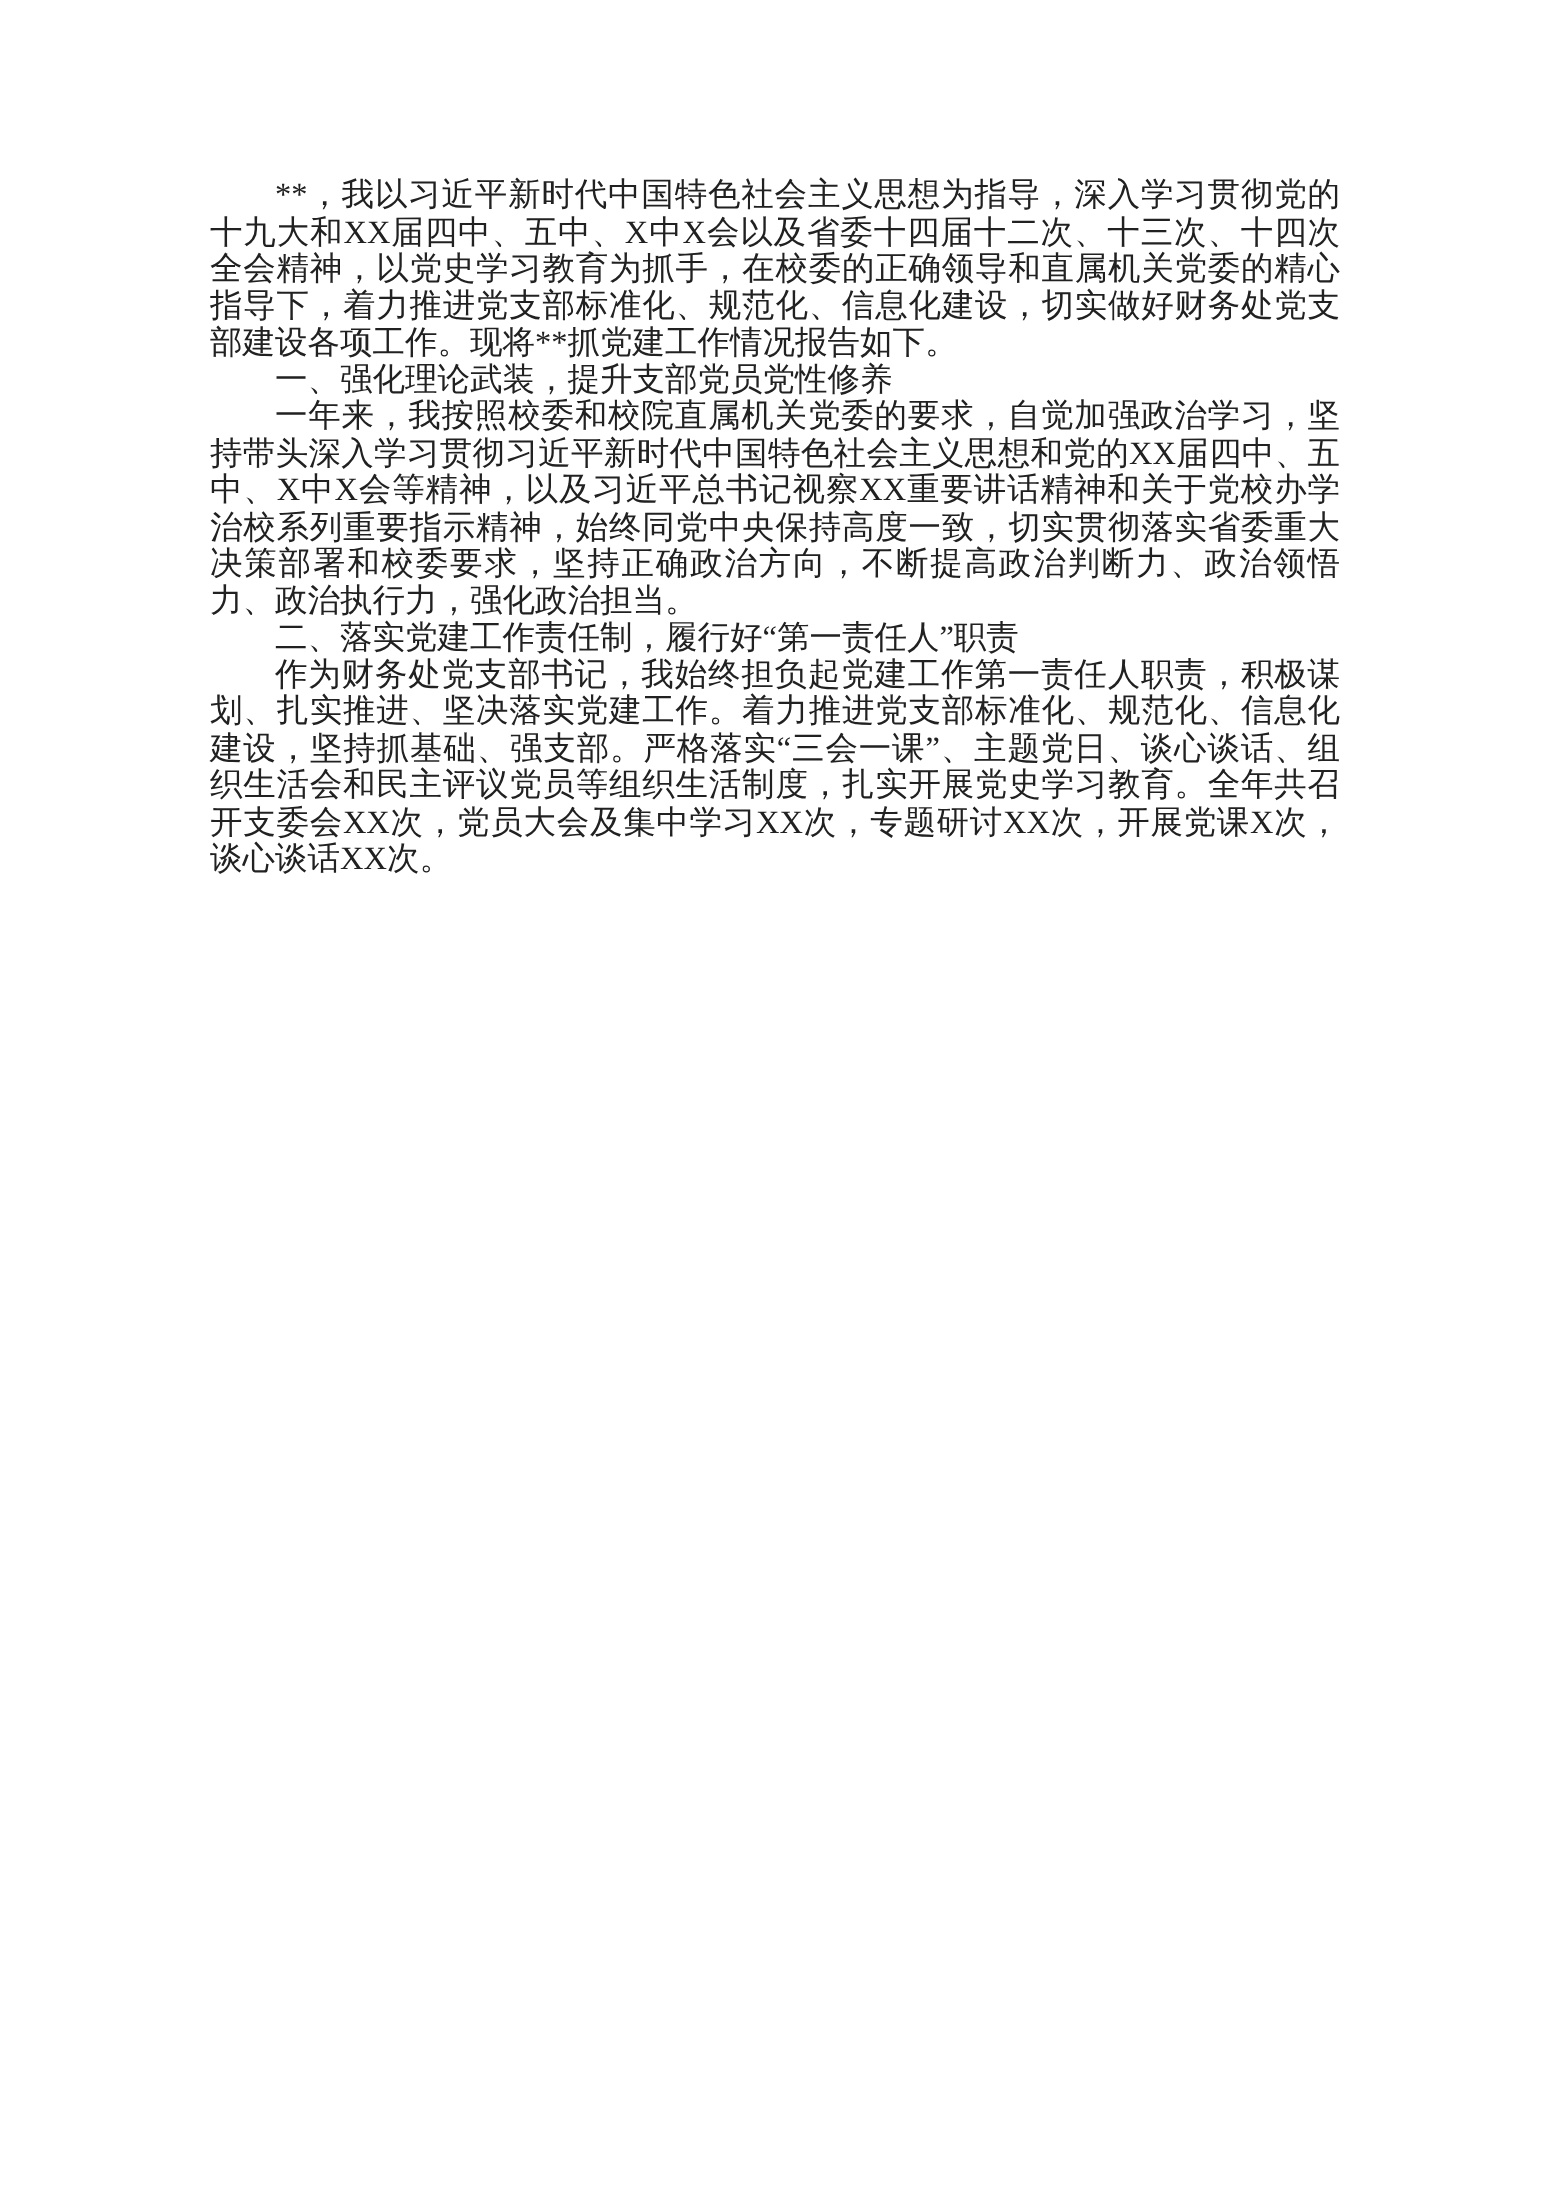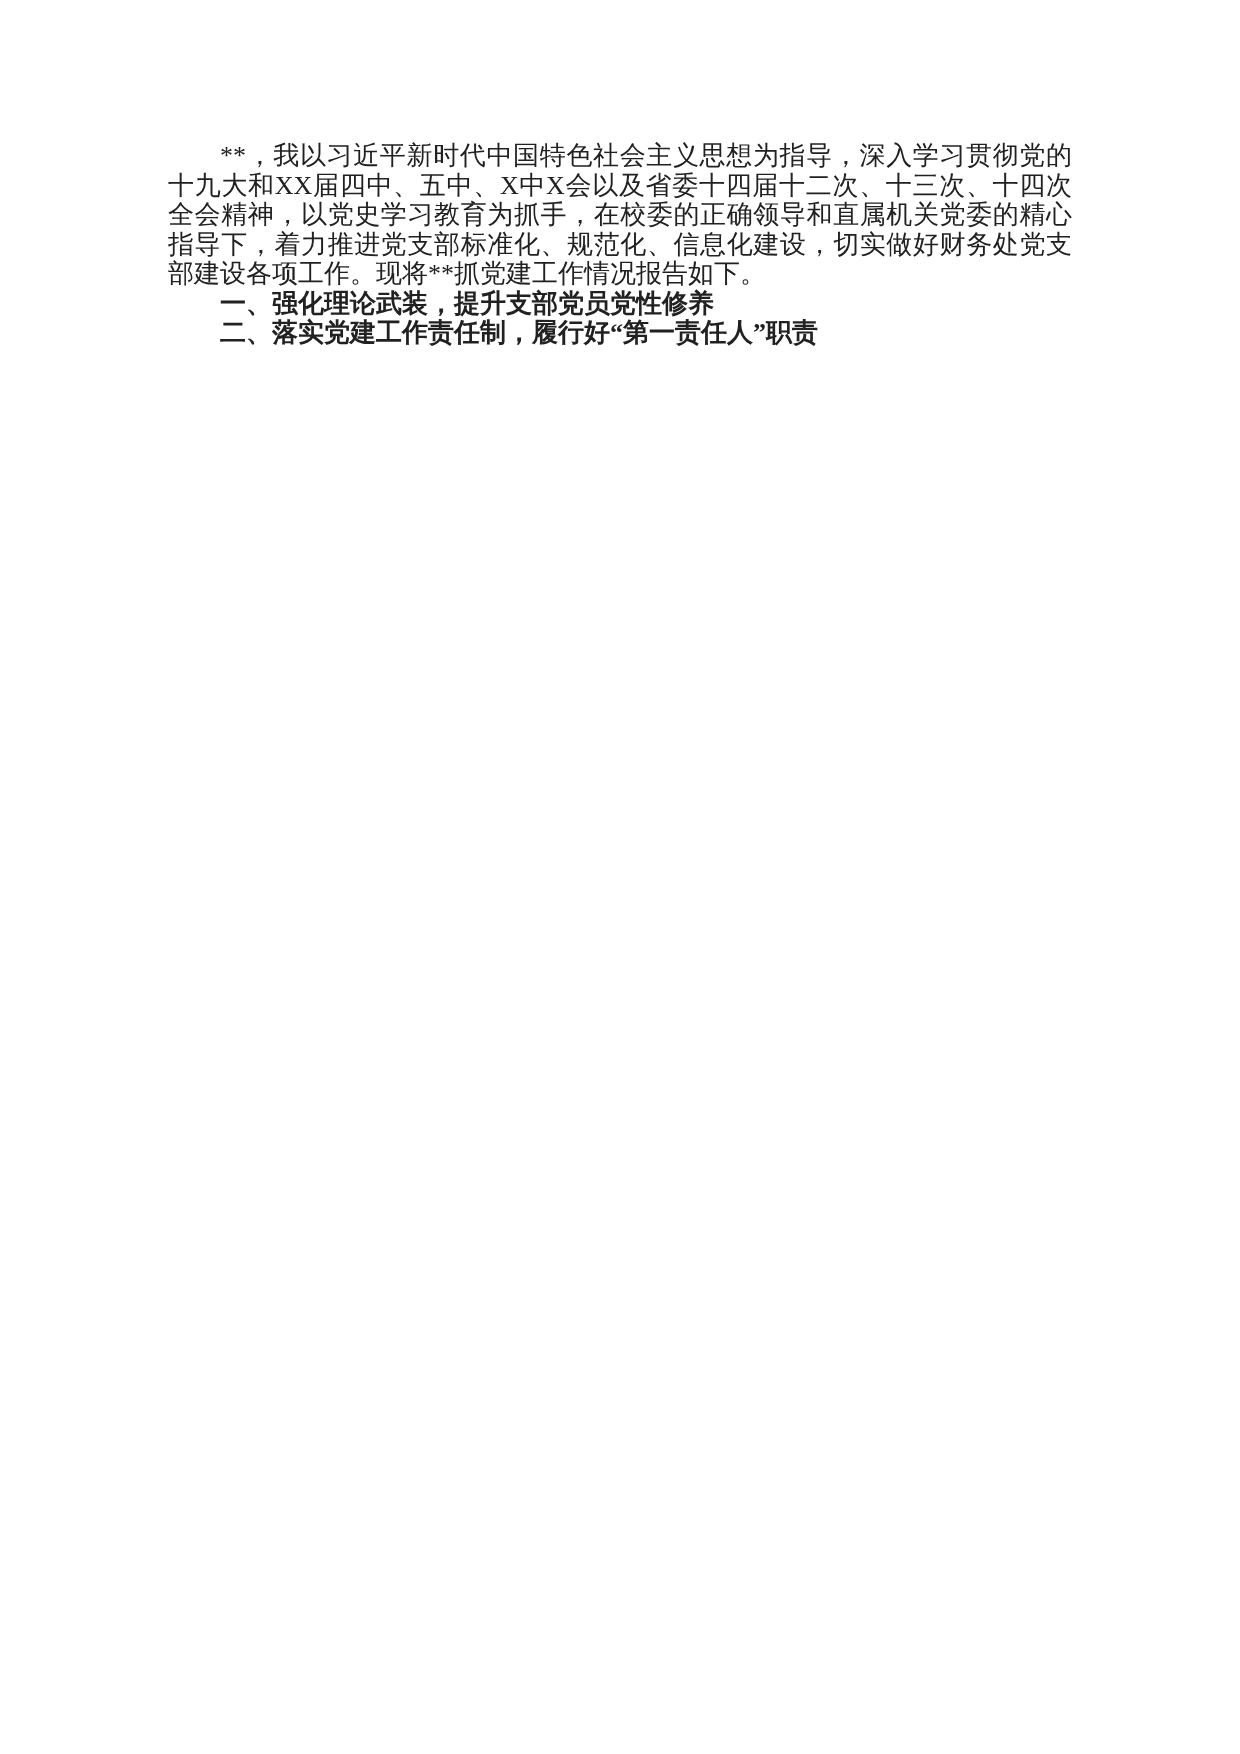--- a/index.html
+++ b/index.html
@@ -23,36 +23,38 @@
   }
   .para,
   .heading {
     font-size: 26px;
     line-height: 29.5px;
     text-align: justify;
     text-indent: 2em;
     word-break: break-all;
   }
   .heading {
-    font-weight: bold;
+    font-weight: normal;
   }
 </style>
 </head>
 <body>
 
 <div class="page">
   <div class="content">
 
     <p class="para">**，我以习近平新时代中国特色社会主义思想为指导，深入学习贯彻党的十九大和XX届四中、五中、X中X会以及省委十四届十二次、十三次、十四次全会精神，以党史学习教育为抓手，在校委的正确领导和直属机关党委的精心指导下，着力推进党支部标准化、规范化、信息化建设，切实做好财务处党支部建设各项工作。现将**抓党建工作情况报告如下。</p>
 
     <p class="heading">一、强化理论武装，提升支部党员党性修养</p>
 
+    <p class="para">一年来，我按照校委和校院直属机关党委的要求，自觉加强政治学习，坚持带头深入学习贯彻习近平新时代中国特色社会主义思想和党的XX届四中、五中、X中X会等精神，以及习近平总书记视察XX重要讲话精神和关于党校办学治校系列重要指示精神，始终同党中央保持高度一致，切实贯彻落实省委重大决策部署和校委要求，坚持正确政治方向，不断提高政治判断力、政治领悟力、政治执行力，强化政治担当。</p>
 
 
     <p class="heading">二、落实党建工作责任制，履行好“第一责任人”职责</p>
 
+    <p class="para">作为财务处党支部书记，我始终担负起党建工作第一责任人职责，积极谋划、扎实推进、坚决落实党建工作。着力推进党支部标准化、规范化、信息化建设，坚持抓基础、强支部。严格落实“三会一课”、主题党日、谈心谈话、组织生活会和民主评议党员等组织生活制度，扎实开展党史学习教育。全年共召开支委会XX次，党员大会及集中学习XX次，专题研讨XX次，开展党课X次，谈心谈话XX次。</p>
 
 
 
 
 
   </div>
 </div>
 
 </body></html>

